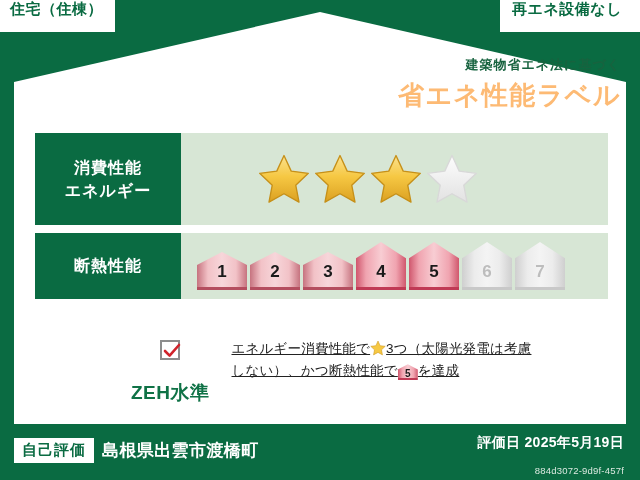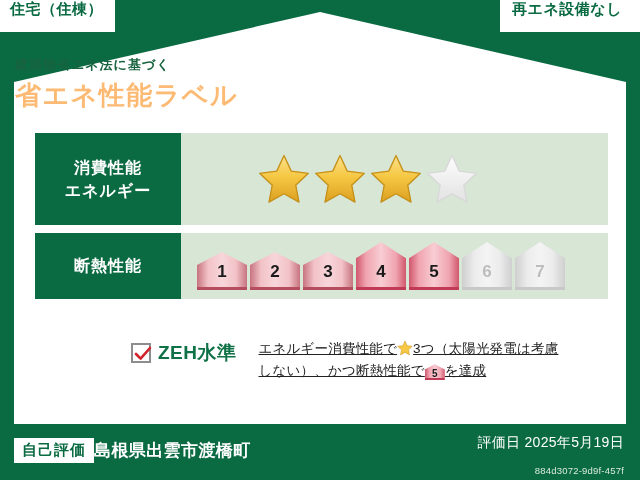--- a/index.html
+++ b/index.html
@@ -23,21 +23,21 @@
 
   
   .house{
     position:absolute;left:14px;top:12px;width:612px;height:412px;
     background:#ffffff;z-index:2;
     clip-path:polygon(0 70px, 306px 0, 612px 70px, 612px 412px, 0 412px);
   }
 
   
   .title-wrap{
-    position:absolute;left:15px;top:56px;width:620px;z-index:4;text-align:left;
+    position:absolute;left:1px;top:56px;width:620px;z-index:4;text-align:right;
   }
   .title-sub{
     color:#17633f;font-size:13px;font-weight:bold;letter-spacing:1px;margin-bottom:4px;
   }
   .title-main{
     color:#fdba74;font-size:26px;font-weight:bold;letter-spacing:1.5px;
   }
 
   
   .rows{position:absolute;left:35px;top:133px;width:573px;z-index:4;}
@@ -78,21 +78,21 @@
   .badge-house.off .shape{
     background:linear-gradient(90deg,#cfcfcf 0%,#ececec 25%,#f4f4f4 50%,#ececec 75%,#cfcfcf 100%);
     border-bottom:3px solid #c8c8c8;color:#bdbdbd;
   }
 
   
   .zeh{
     position:absolute;left:35px;top:330px;width:573px;z-index:4;
     display:flex;align-items:flex-start;
   }
-  .zeh-mark{display:flex;align-items:center;gap:7px;padding:10px 0 0 96px;}
+  .zeh-mark{display:flex;align-items:center;gap:20px;padding:10px 0 0 96px;flex-direction:column;}
   .check-box{
     width:20px;height:20px;border:2px solid #8d8d8d;background:#fff;
     position:relative;box-sizing:border-box;
   }
   .check-box svg{position:absolute;left:1px;top:0px;}
   .zeh-text{color:#0f7246;font-size:19px;font-weight:bold;letter-spacing:.5px;}
   .zeh-desc{
     padding:8px 0 0 22px;color:#222;font-size:13.5px;line-height:1.65;
     max-width:300px;letter-spacing:.2px;text-decoration:underline;
   }
@@ -101,29 +101,29 @@
     display:inline-block;vertical-align:-2px;width:20px;height:16px;
     background:linear-gradient(90deg,#d0576d 0%,#f0a4b0 22%,#f8cdd3 50%,#f0a4b0 78%,#d0576d 100%);
     border-bottom:2px solid #c03a55;box-sizing:border-box;
     clip-path:polygon(0 32%, 50% 0, 100% 32%, 100% 100%, 0 100%);
     font-size:10px;font-weight:bold;color:#1a1a1a;text-align:center;line-height:19px;
   }
 
   
   .footer{position:absolute;left:0;bottom:0;width:640px;height:56px;z-index:5;}
   .footer-left{
-    position:absolute;left:14px;top:14px;display:flex;align-items:center;
+    position:absolute;left:14px;top:14px;display:flex;align-items:center;gap:8px;
   }
   .self-badge{
     background:#ffffff;color:#0a6b42;font-weight:bold;font-size:15px;
     padding:3px 8px;letter-spacing:1px;
   }
   .addr{color:#ffffff;font-size:17px;font-weight:bold;letter-spacing:.4px;}
   .footer-right{position:absolute;right:16px;top:10px;text-align:right;}
-  .eval-date{color:#ffffff;font-size:14px;font-weight:normal;letter-spacing:.3px;}
+  .eval-date{color:#ffffff;font-size:14px;font-weight:bold;letter-spacing:.3px;}
   .eval-id{color:#dbe9e0;font-size:9.5px;margin-top:13px;letter-spacing:.2px;}
 </style>
 </head>
 <body>
 
 <div class="label-root">
 
   <div class="corner-badge left">
     <span>住宅（住棟）</span>
   </div>

